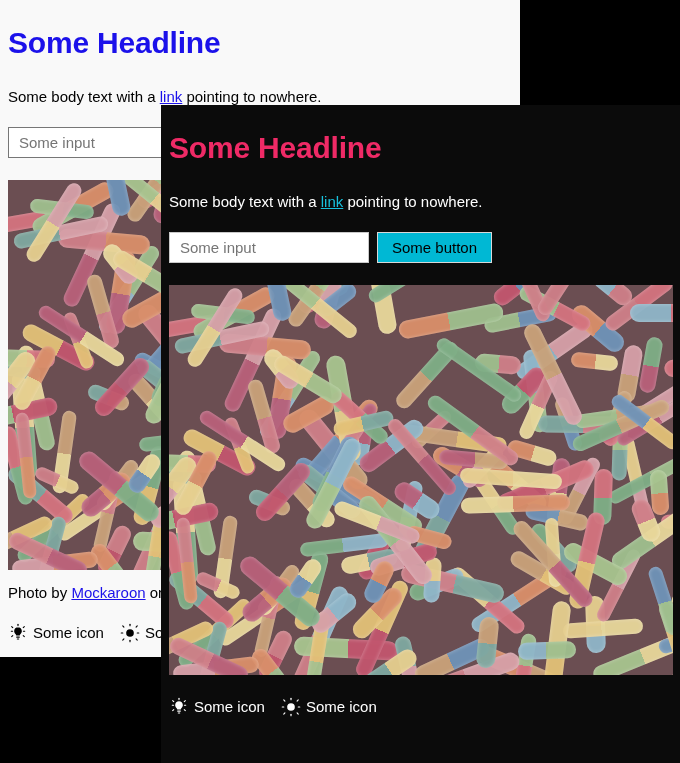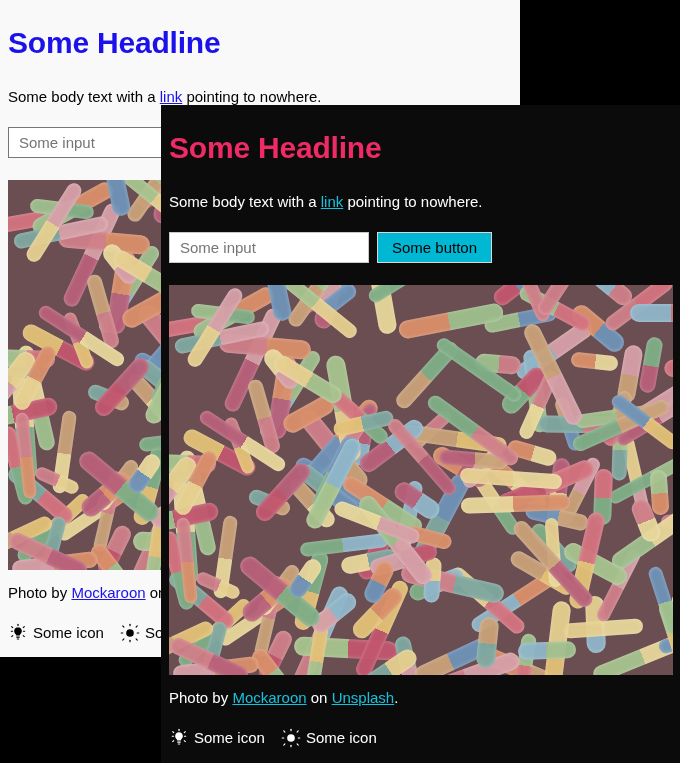--- a/index.html
+++ b/index.html
@@ -601,21 +601,20 @@
         <i style="left:229px;top:27px;width:106px;height:18px;transform:rotate(169deg);background:linear-gradient(90deg,#9fbf8e 0%,#9fbf8e 52%,#d98f6a 52%,#d98f6a 100%);"></i>
         <i style="left:460px;top:309px;width:71px;height:14px;transform:rotate(72deg);background:linear-gradient(90deg,#6f93b8 0%,#6f93b8 52%,#9fbf8e 52%,#9fbf8e 100%);"></i>
         <i style="left:115px;top:285px;width:43px;height:17px;transform:rotate(124deg);background:linear-gradient(90deg,#e8d79a 0%,#e8d79a 52%,#6f93b8 52%,#6f93b8 100%);"></i>
         <i style="left:291px;top:186px;width:102px;height:15px;transform:rotate(4deg);background:linear-gradient(90deg,#e6cf8f 0%,#e6cf8f 52%,#e8d79a 52%,#e8d79a 100%);"></i>
         <i style="left:101px;top:86px;width:76px;height:17px;transform:rotate(31deg);background:linear-gradient(90deg,#e6cf8f 0%,#e6cf8f 52%,#a8c48f 52%,#a8c48f 100%);"></i>
         <i style="left:115px;top:190px;width:99px;height:17px;transform:rotate(117deg);background:linear-gradient(90deg,#8fb6c9 0%,#8fb6c9 52%,#a8c48f 52%,#a8c48f 100%);"></i>
         <i style="left:192px;top:376px;width:59px;height:18px;transform:rotate(146deg);background:linear-gradient(90deg,#e6cf8f 0%,#e6cf8f 52%,#7fa8a0 52%,#7fa8a0 100%);"></i>
       </div>
   </div>
 
-  <p class="caption"><span>Photo by </span><a href="#">Mockaroon</a><span> on </span><a href="#">Unsplash</a><span>.</span></p>
 
   <div class="icon-row">
     <span class="icon-item">
       <span class="glyph">
         <svg viewBox="0 0 24 24" width="20" height="20" fill="currentColor" aria-hidden="true">
           <path d="M12 5.2c-2.6 0-4.6 2-4.6 4.5 0 1.6 .8 2.7 1.6 3.6 .5 .6 .8 1 .9 1.6h4.2c.1-.6 .4-1 .9-1.6 .8-.9 1.6-2 1.6-3.6 0-2.5-2-4.5-4.6-4.5z"></path>
           <rect x="9.9" y="16.2" width="4.2" height="1.5" rx="0.4"></rect>
           <rect x="10.6" y="18.5" width="2.8" height="1.4" rx="0.5"></rect>
           <rect x="11.35" y="0.9" width="1.3" height="3" rx="0.55"></rect>
           <rect x="3.2" y="9.2" width="3" height="1.3" rx="0.55"></rect>

